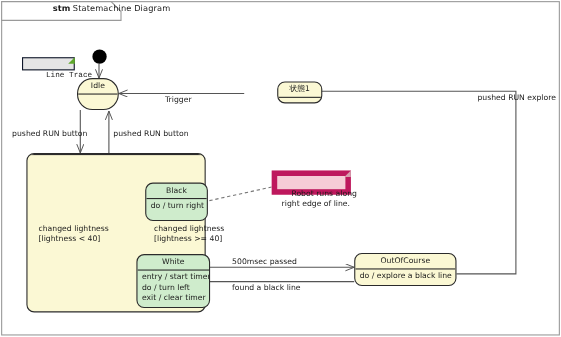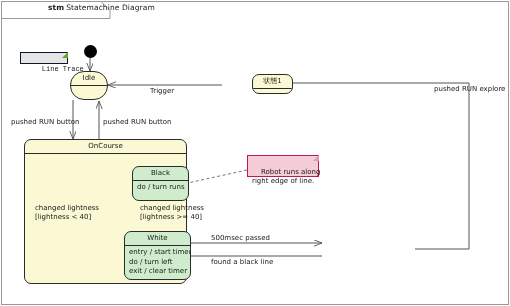--- a/index.html
+++ b/index.html
@@ -72,21 +72,21 @@
     padding:2px 4px;
     white-space:pre;
   }
   .note-green{
     background:#e5e5e5;
     border:1px solid #0f172a;
     font-family:Liberation Mono, monospace;
   }
   .note-pink{
     background:#f6ccd6;
-    border:1px solid #be185d;
+    border:5px solid #be185d;
   }
   
   .initial{
     position:absolute;
     border-radius:50%;
     background:#000000;
   }
 </style>
 </head>
 <body>
@@ -178,38 +178,42 @@
     <div class="body"></div>
   </div>
 
   <div class="state" style="left:222px;top:74px;width:41px;height:20px;margin-left:30px;">
     <div class="title">状態1</div>
     <div class="divider"></div>
     <div class="body"></div>
   </div>
 
   <div class="state composite" style="left:24px;top:139px;width:163px;height:145px;">
-    <div class="title">OnCourse</div>
     <div class="divider"></div>
   </div>
 
   <div class="state sub" style="left:96px;top:166px;width:57px;height:35px;">
     <div class="title">Black</div>
     <div class="divider"></div>
-    <div class="body">do / turn runs</div>
+    <div class="body">do / turn right</div>
   </div>
 
   <div class="state sub" style="left:88px;top:231px;width:67px;height:49px;">
     <div class="title">White</div>
     <div class="divider"></div>
     <div class="body">entry / start timer
 do / turn left
 exit / clear timer</div>
   </div>
 
+  <div class="state" style="left:322px;top:230px;width:93px;height:30px;">
+    <div class="title">OutOfCourse</div>
+    <div class="divider"></div>
+    <div class="body">do / explore a black line</div>
+  </div>
 
   <div class="lbl" style="left:150px;top:87px;">Trigger</div>
 
   <div class="lbl" style="left:434px;top:85px;">pushed RUN explore</div>
 
   <div class="lbl" style="left:11px;top:118px;">pushed RUN button</div>
 
   <div class="lbl" style="left:103px;top:118px;">pushed RUN button</div>
 
   <div class="lbl" style="left:35px;top:204px;">changed lightness</div>

